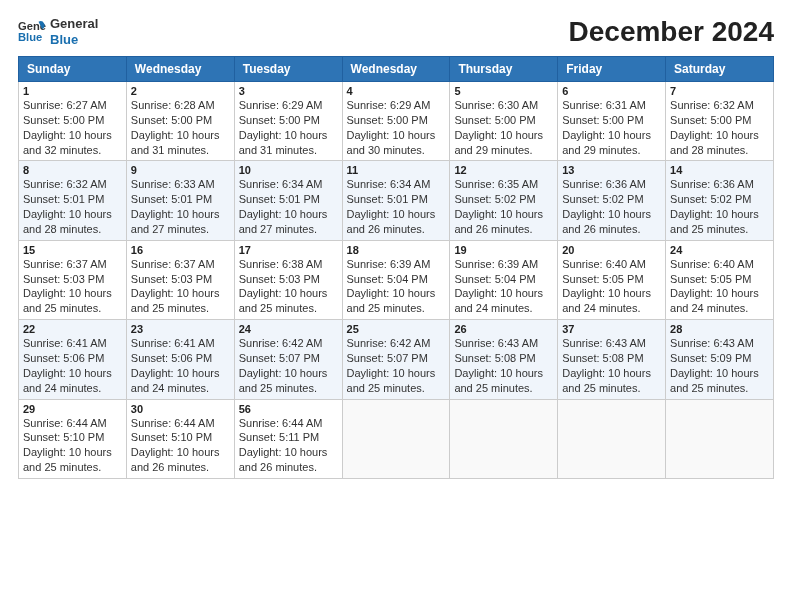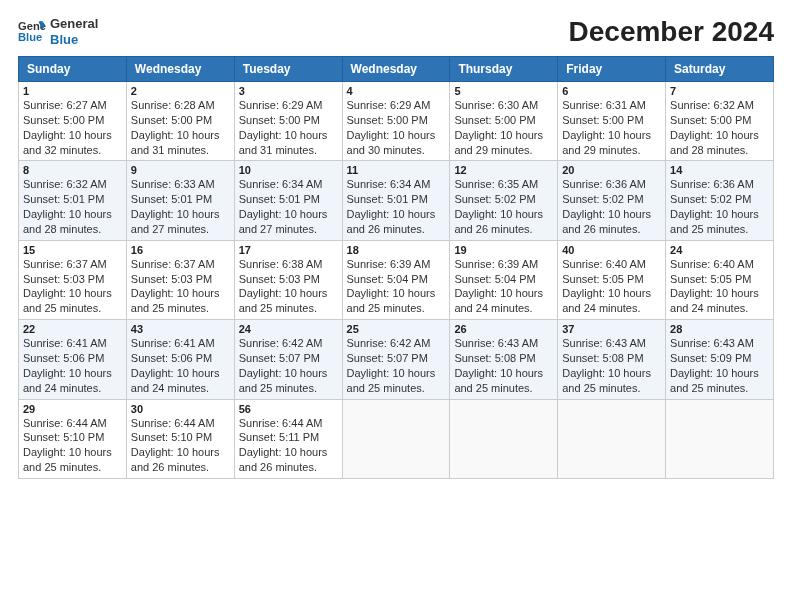--- a/index.html
+++ b/index.html
@@ -162,21 +162,21 @@
       </td>
           <td>
         <span class="day-number">11</span>
         <span class="cell-text">Sunrise: 6:34 AM<br>Sunset: 5:01 PM<br>Daylight: 10 hours and 26 minutes.</span>
       </td>
           <td>
         <span class="day-number">12</span>
         <span class="cell-text">Sunrise: 6:35 AM<br>Sunset: 5:02 PM<br>Daylight: 10 hours and 26 minutes.</span>
       </td>
           <td>
-        <span class="day-number">20</span>
+        <span class="day-number">13</span>
         <span class="cell-text">Sunrise: 6:36 AM<br>Sunset: 5:02 PM<br>Daylight: 10 hours and 26 minutes.</span>
       </td>
           <td>
         <span class="day-number">14</span>
         <span class="cell-text">Sunrise: 6:36 AM<br>Sunset: 5:02 PM<br>Daylight: 10 hours and 25 minutes.</span>
       </td>
         </tr>
         <tr>
           <td>
         <span class="day-number">15</span>
@@ -192,35 +192,35 @@
       </td>
           <td>
         <span class="day-number">18</span>
         <span class="cell-text">Sunrise: 6:39 AM<br>Sunset: 5:04 PM<br>Daylight: 10 hours and 25 minutes.</span>
       </td>
           <td>
         <span class="day-number">19</span>
         <span class="cell-text">Sunrise: 6:39 AM<br>Sunset: 5:04 PM<br>Daylight: 10 hours and 24 minutes.</span>
       </td>
           <td>
-        <span class="day-number">40</span>
+        <span class="day-number">20</span>
         <span class="cell-text">Sunrise: 6:40 AM<br>Sunset: 5:05 PM<br>Daylight: 10 hours and 24 minutes.</span>
       </td>
           <td>
         <span class="day-number">24</span>
         <span class="cell-text">Sunrise: 6:40 AM<br>Sunset: 5:05 PM<br>Daylight: 10 hours and 24 minutes.</span>
       </td>
         </tr>
         <tr>
           <td>
         <span class="day-number">22</span>
         <span class="cell-text">Sunrise: 6:41 AM<br>Sunset: 5:06 PM<br>Daylight: 10 hours and 24 minutes.</span>
       </td>
           <td>
-        <span class="day-number">43</span>
+        <span class="day-number">23</span>
         <span class="cell-text">Sunrise: 6:41 AM<br>Sunset: 5:06 PM<br>Daylight: 10 hours and 24 minutes.</span>
       </td>
           <td>
         <span class="day-number">24</span>
         <span class="cell-text">Sunrise: 6:42 AM<br>Sunset: 5:07 PM<br>Daylight: 10 hours and 25 minutes.</span>
       </td>
           <td>
         <span class="day-number">25</span>
         <span class="cell-text">Sunrise: 6:42 AM<br>Sunset: 5:07 PM<br>Daylight: 10 hours and 25 minutes.</span>
       </td>

